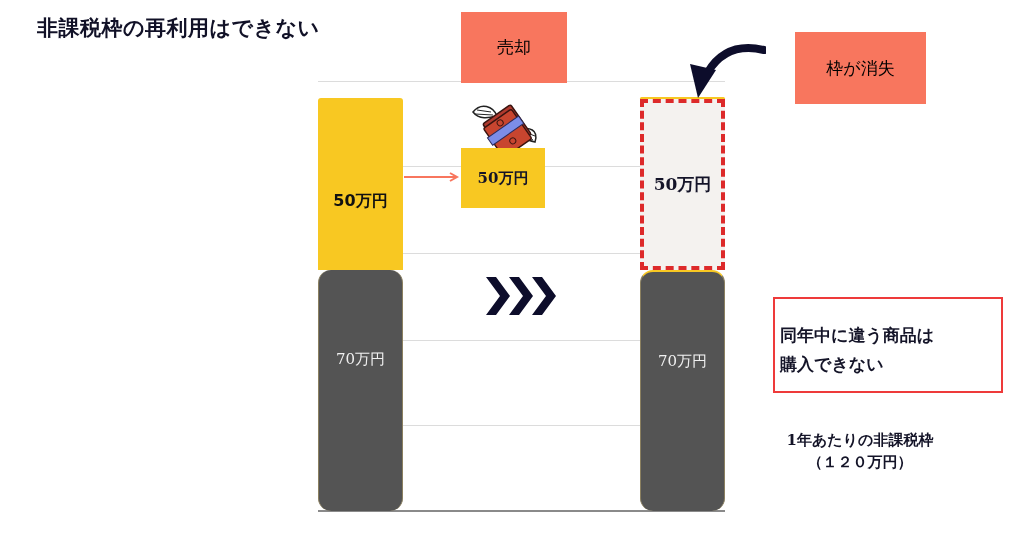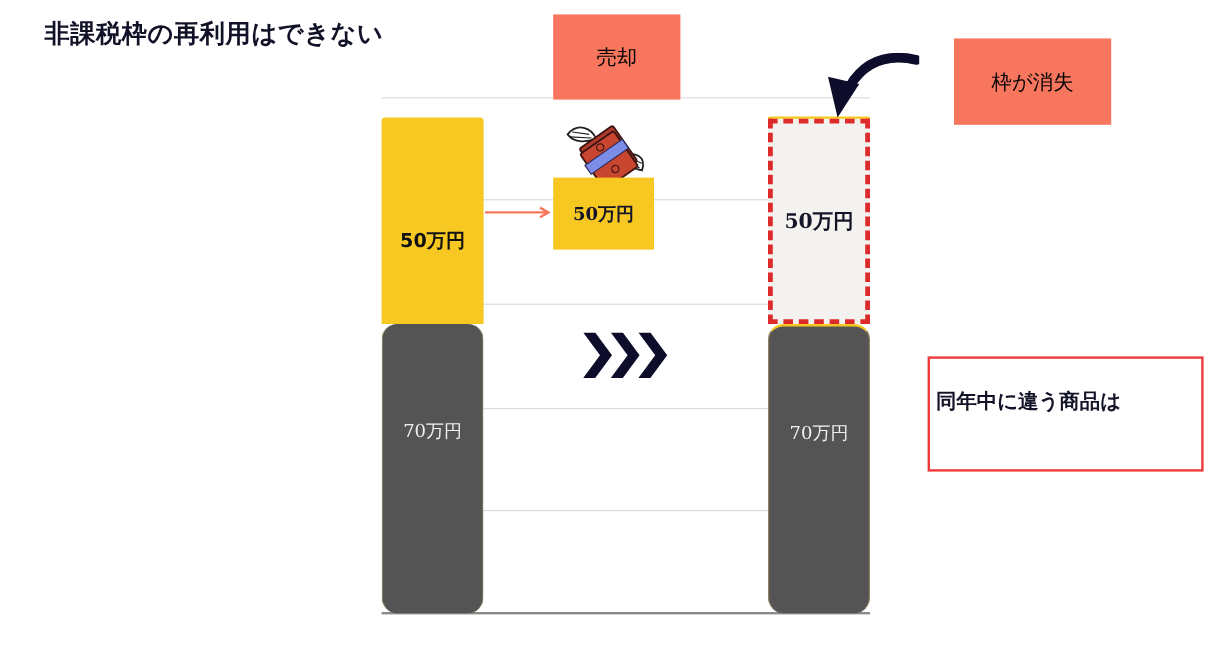--- a/index.html
+++ b/index.html
@@ -77,16 +77,19 @@
 
 <svg class="abs" style="left:686px; top:44px;" width="80" height="56" viewBox="0 0 80 56">
   <path d="M78 6 C52 0 34 8 22 28" fill="none" stroke="#0d0d2b" stroke-width="8" stroke-linecap="round"></path>
   <polygon points="4,20 30,26 12,54" fill="#0d0d2b"></polygon>
 </svg>
 
 <div class="abs salmon" style="left:767px; top:32px; width:131px; height:72px;margin-left:28px;">枠が消失</div>
 
 <div class="abs note-box" style="left:773px; top:297px; width:230px; height:96px;">
   <div>同年中に違う商品は</div>
+  <div>購入できない</div>
 </div>
 
 <div class="abs caption" style="left:760px; top:429px; width:200px;">
+  <div>1年あたりの非課税枠</div>
+  <div>（１２０万円）</div>
 </div>
 
 </body></html>

